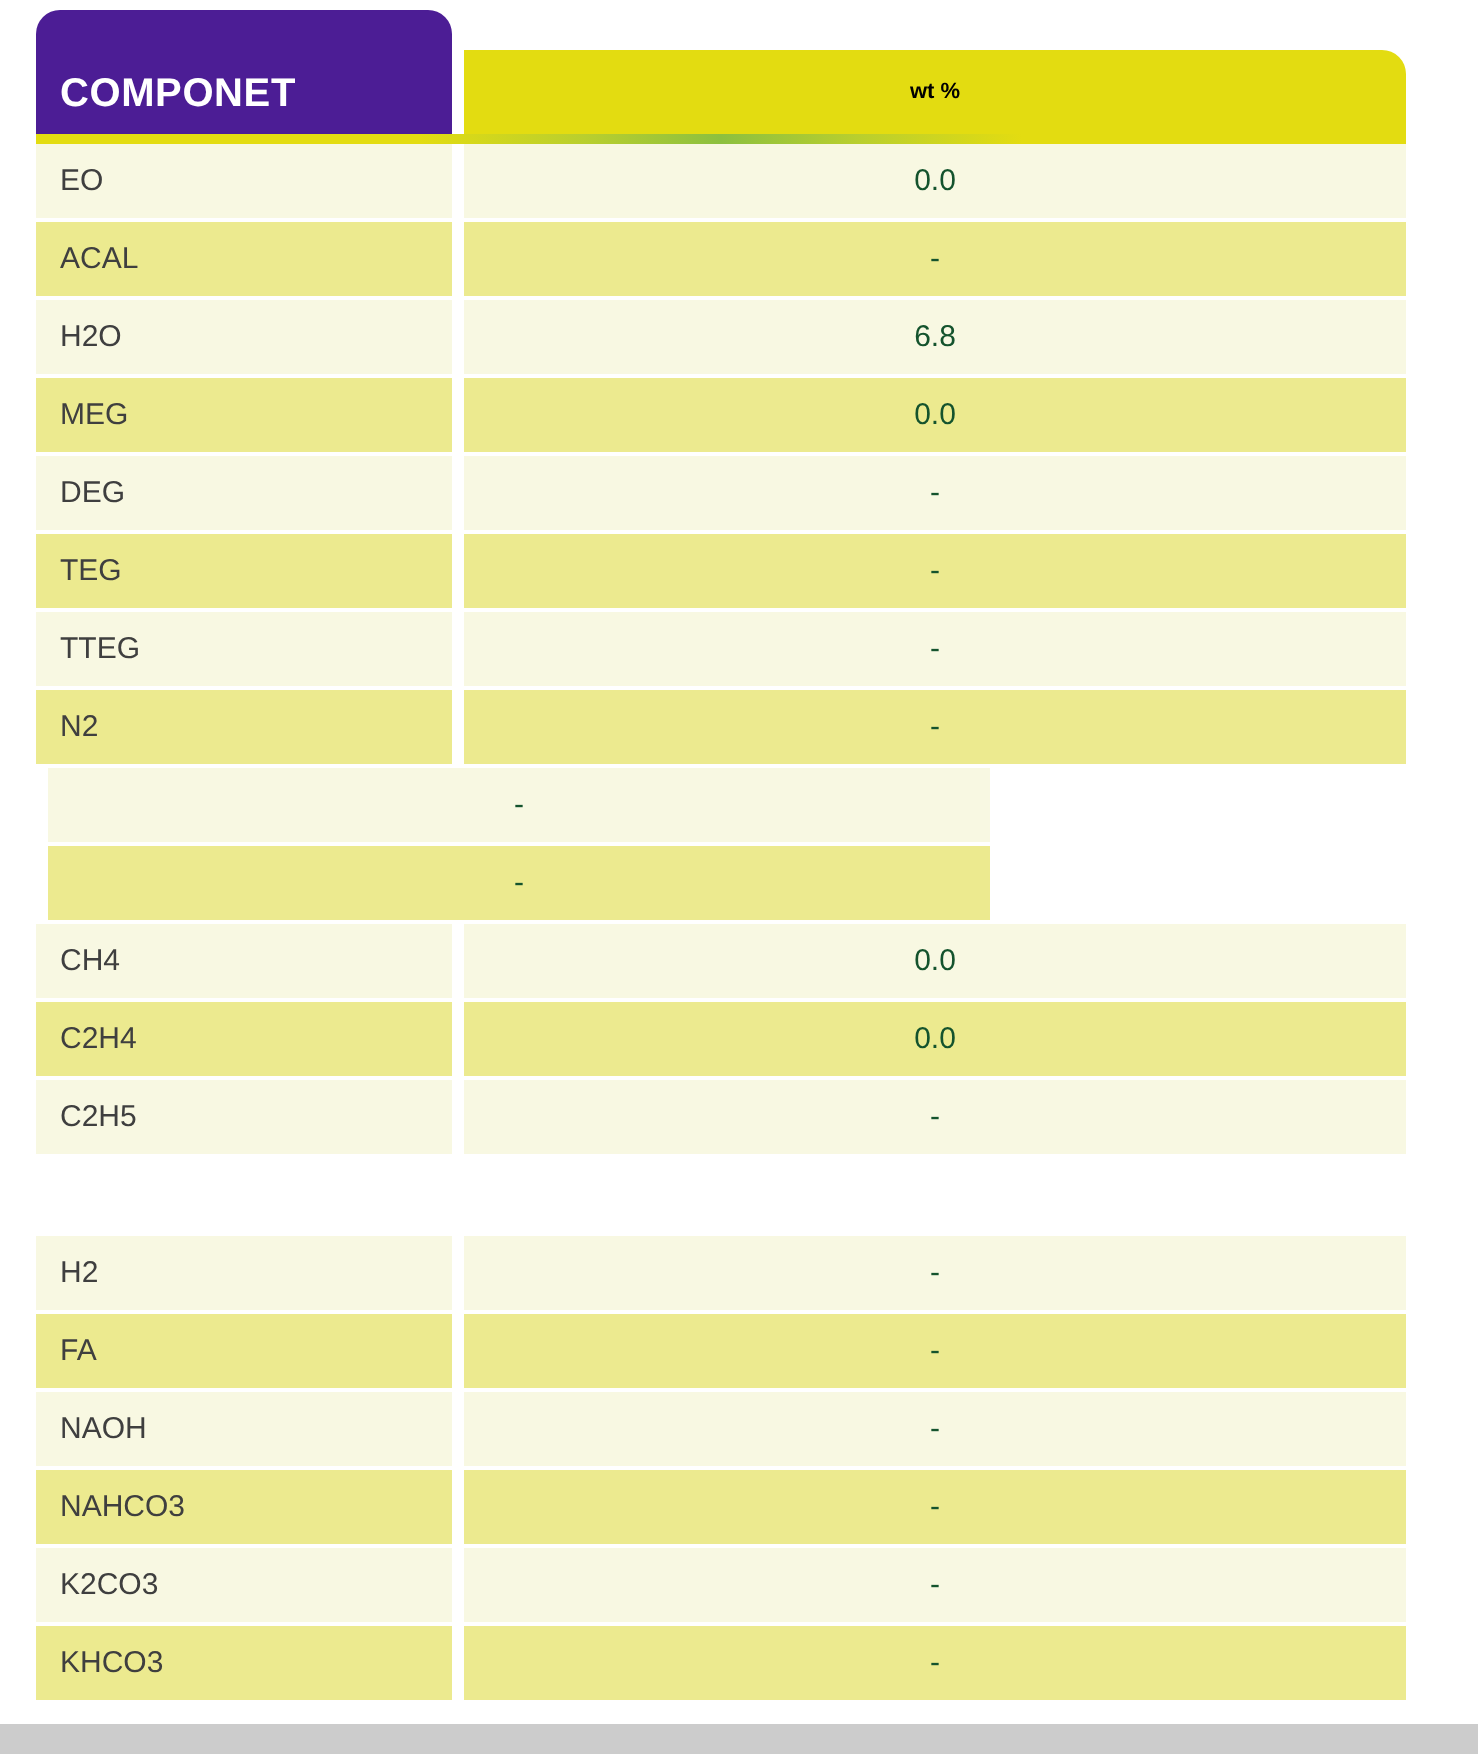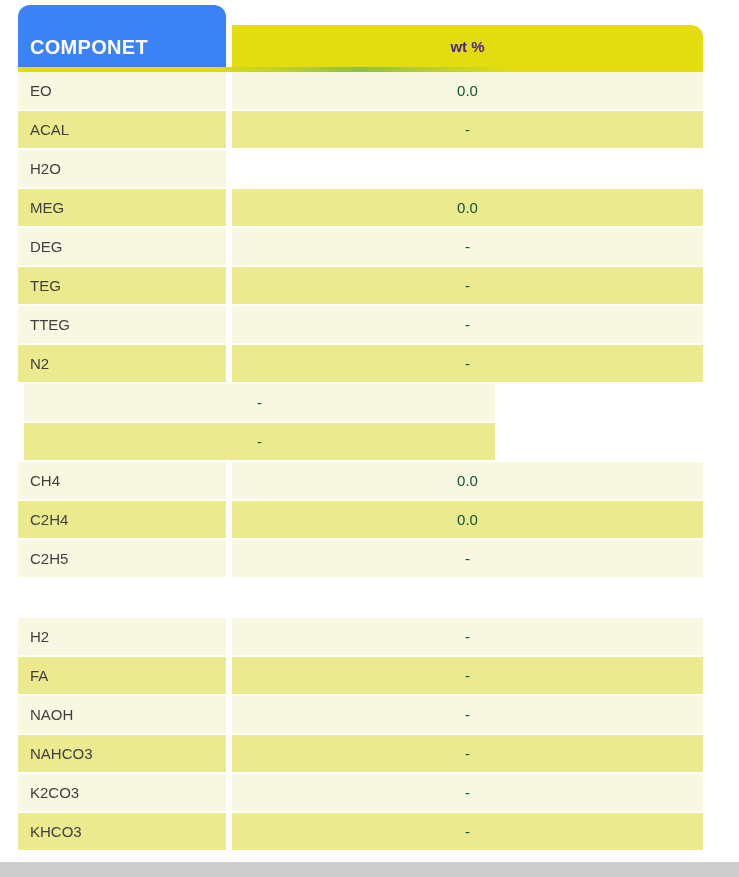--- a/index.html
+++ b/index.html
@@ -26,21 +26,21 @@
   .header-row {
     position: relative;
     height: 67px;
   }
   .th-component {
     position: absolute;
     left: 0;
     top: 0;
     width: 208px;
     height: 62px;
-    background: #3b82f6;
+    background: #4c1d95;
     border-radius: 12px 12px 0 0;
     box-sizing: border-box;
     display: flex;
     align-items: flex-end;
     padding: 0 0 10px 12px;
   }
   .th-component span {
     color: #ffffff;
     font-size: 20px;
     font-weight: bold;
@@ -54,22 +54,22 @@
     width: 471px;
     height: 42px;
     background: #e3dc11;
     border-radius: 0 12px 0 0;
     box-sizing: border-box;
     display: flex;
     align-items: center;
     justify-content: center;
   }
   .th-wt span {
-    color: #4c1d95;
-    font-size: 15px;
+    color: #000000;
+    font-size: 11px;
     font-weight: bold;
     line-height: 1;
   }
 
   
   .grad-strip {
     position: absolute;
     left: 0;
     top: 62px;
     width: 685px;
@@ -153,20 +153,21 @@
         <div class="c-val">0.0</div>
       </div>
       <div class="row even">
         <div class="c-name">ACAL</div>
         <div class="c-gap"></div>
         <div class="c-val">-</div>
       </div>
       <div class="row odd">
         <div class="c-name">H2O</div>
         <div class="c-gap"></div>
+        <div class="c-val">6.8</div>
       </div>
       <div class="row even">
         <div class="c-name">MEG</div>
         <div class="c-gap"></div>
         <div class="c-val">0.0</div>
       </div>
       <div class="row odd">
         <div class="c-name">DEG</div>
         <div class="c-gap"></div>
         <div class="c-val">-</div>

